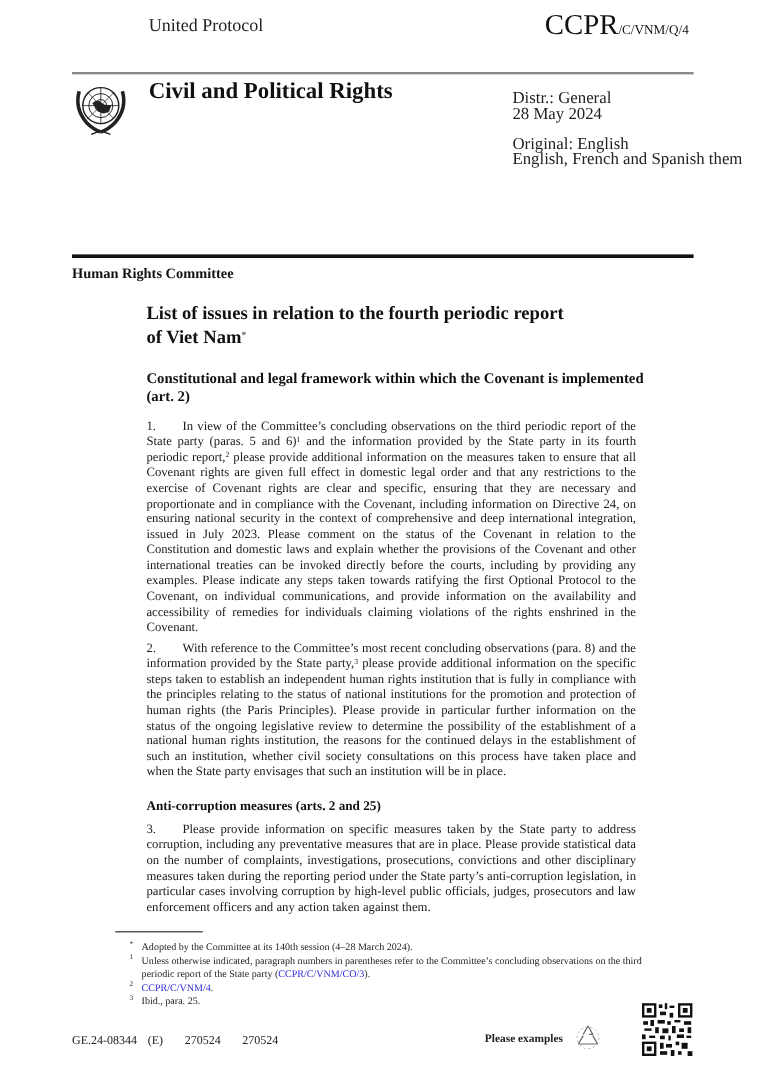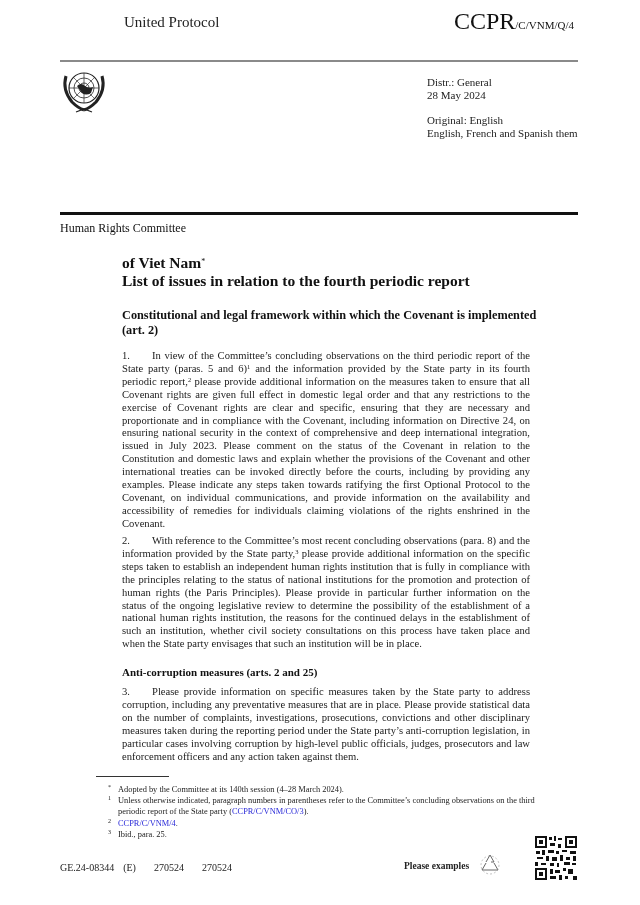--- a/index.html
+++ b/index.html
@@ -5,25 +5,25 @@
   html, body { margin: 0; padding: 0; background: #ffffff; }
   body { width: 640px; height: 905px; position: relative; overflow: hidden;
          font-family: "Liberation Serif", "DejaVu Serif", serif; color: #111; }
   .abs { position: absolute; }
   .un-name { left: 124px; top: 14px; font-size: 15px; color: #222; }
   .symbol { right: 66px; top: 8px; font-size: 24px; color: #111; }
   .symbol .sub { font-size: 11px; }
   .rule-grey { left: 60px; top: 60px; width: 518px; height: 2px; background: #8a8a8a; }
   .emblem { left: 60px; top: 66px; width: 48px; height: 52px; }
   .title { left: 124px; top: 66px; font-size: 19px; font-weight: bold; line-height: 22px; }
-  .meta { left: 427px; top: 76px; font-size: 11px; line-height: 13px; color: #222; }
+  .meta { left: 427px; top: 76px; font-size: 14px; line-height: 13px; color: #222; }
   .meta p { margin: 0; }
   .meta .gap { height: 12px; }
   .rule-black { left: 60px; top: 212px; width: 518px; height: 3px; background: #111; }
-  .committee { left: 60px; top: 221px; font-size: 12px; font-weight: normal; }
+  .committee { left: 60px; top: 221px; font-size: 12px; font-weight: bold; }
   .doc-heading { left: 122px; top: 253px; font-size: 15.5px; font-weight: bold; line-height: 18px; width: 420px; }
   .doc-heading sup { font-size: 8px; font-weight: normal; vertical-align: 4px; }
   .section-heading { left: 122px; top: 308px; font-size: 12.3px; font-weight: bold; line-height: 15px; width: 420px; }
   .para { left: 122px; width: 408px; font-size: 10.6px; line-height: 12.9px; text-align: justify; color: #1a1a1a; }
   .para .num { display: inline-block; width: 30px; }
   .para sup { font-size: 6.5px; vertical-align: 3px; line-height: 0; }
   .sub-heading { left: 122px; top: 666px; font-size: 11px; font-weight: bold; }
   .fn-rule { left: 96px; top: 776px; width: 73px; height: 1px; background: #333; }
   .footnotes { left: 108px; top: 784px; width: 430px; font-size: 8.4px; line-height: 11.2px; color: #222; }
   .fn { position: relative; padding-left: 10px; }
@@ -49,36 +49,37 @@
   <line x1="24" y1="7" x2="24" y2="37" stroke="#222" stroke-width="0.7"></line>
   <line x1="13" y1="11" x2="35" y2="33" stroke="#222" stroke-width="0.6"></line>
   <line x1="35" y1="11" x2="13" y2="33" stroke="#222" stroke-width="0.6"></line>
   <path d="M17 20 q4 -4 8 0 q4 3 8 1 l-2 6 q-5 3 -9 0 z" fill="#222"></path>
   <path d="M6 10 q-4 14 6 26 q6 6 12 8" fill="none" stroke="#222" stroke-width="3"></path>
   <path d="M42 10 q4 14 -6 26 q-6 6 -12 8" fill="none" stroke="#222" stroke-width="3"></path>
   <path d="M16 46 l8 -3 l8 3" fill="none" stroke="#222" stroke-width="1.2"></path>
 </svg>
 
 <div class="abs title">
+  <div>Civil and Political Rights</div>
 </div>
 
 <div class="abs meta">
   <p>Distr.: General</p>
   <p>28 May 2024</p>
   <div class="gap"></div>
   <p>Original: English</p>
   <p>English, French and Spanish them</p>
 </div>
 
 <div class="abs rule-black"></div>
 <div class="abs committee">Human Rights Committee</div>
 
 <div class="abs doc-heading">
+  <div>List of issues in relation to the fourth periodic report</div>
   <div><span>of Viet Nam</span><sup>*</sup></div>
-  <div>List of issues in relation to the fourth periodic report</div>
 </div>
 
 <div class="abs section-heading">Constitutional and legal framework within which the Covenant is implemented (art. 2)</div>
 
 <div class="abs para" style="top:350px;">
   <span class="num">1.</span><span>In view of the Committee’s concluding observations on the third periodic report of the State party (paras. 5 and 6)</span><sup>1</sup><span> and the information provided by the State party in its fourth periodic report,</span><sup>2</sup><span> please provide additional information on the measures taken to ensure that all Covenant rights are given full effect in domestic legal order and that any restrictions to the exercise of Covenant rights are clear and specific, ensuring that they are necessary and proportionate and in compliance with the Covenant, including information on Directive 24, on ensuring national security in the context of comprehensive and deep international integration, issued in July 2023. Please comment on the status of the Covenant in relation to the Constitution and domestic laws and explain whether the provisions of the Covenant and other international treaties can be invoked directly before the courts, including by providing any examples. Please indicate any steps taken towards ratifying the first Optional Protocol to the Covenant, on individual communications, and provide information on the availability and accessibility of remedies for individuals claiming violations of the rights enshrined in the Covenant.</span>
 </div>
 
 <div class="abs para" style="top:535px;">
   <span class="num">2.</span><span>With reference to the Committee’s most recent concluding observations (para. 8) and the information provided by the State party,</span><sup>3</sup><span> please provide additional information on the specific steps taken to establish an independent human rights institution that is fully in compliance with the principles relating to the status of national institutions for the promotion and protection of human rights (the Paris Principles). Please provide in particular further information on the status of the ongoing legislative review to determine the possibility of the establishment of a national human rights institution, the reasons for the continued delays in the establishment of such an institution, whether civil society consultations on this process have taken place and when the State party envisages that such an institution will be in place.</span>

